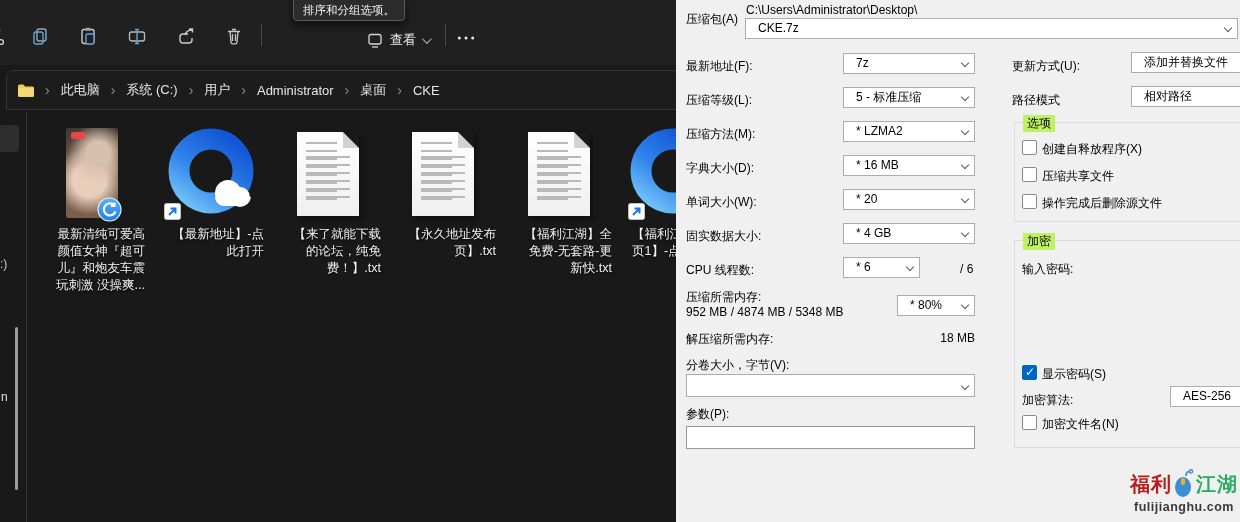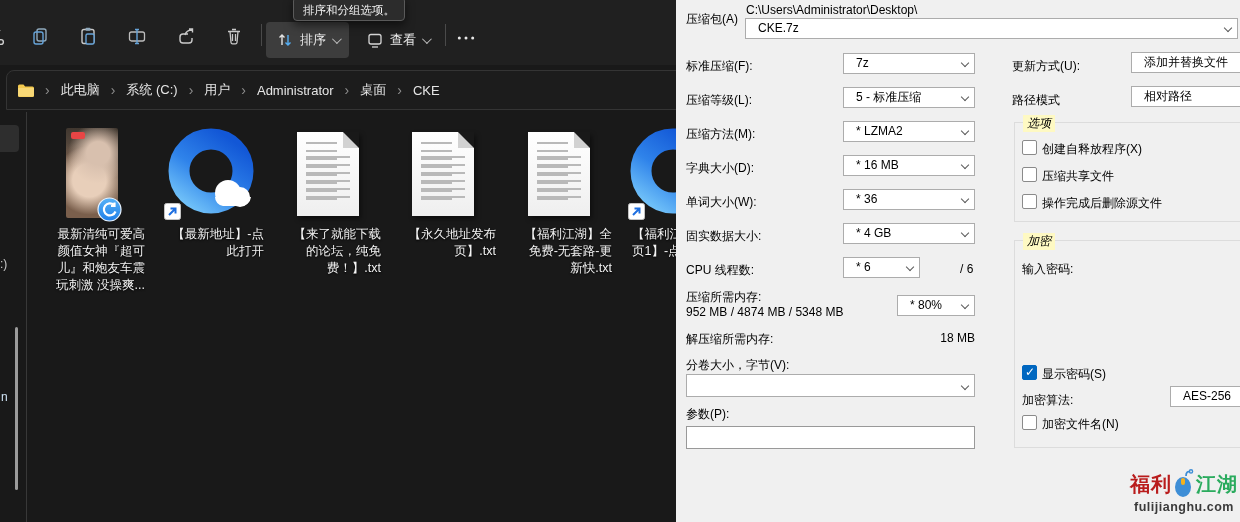--- a/index.html
+++ b/index.html
@@ -46,21 +46,21 @@
   .qqicon { position:absolute; width:93px; height:93px; }
   .shortcut { position:absolute; width:17px; height:17px; }
 
   
   #dialog { position:absolute; left:676px; top:0; width:564px; height:522px; background:#f0f0f0; overflow:hidden; color:#000; font-size:12px; }
   .lbl { position:absolute; white-space:nowrap; color:#000; }
   .combo { position:absolute; height:21px; background:#fff; border:1px solid #acacac; line-height:19px; padding:0 18px 0 12px; white-space:nowrap; overflow:hidden; }
   .combo .cchev { position:absolute; right:6px; top:6px; width:6px; height:6px; border-right:1.2px solid #5a5a5a; border-bottom:1.2px solid #5a5a5a; transform:rotate(45deg); }
   .tinput { position:absolute; background:#fff; border:1px solid #999; }
   .group { position:absolute; border:1px solid #dcdcdc; }
-  .gtitle { position:absolute; top:-8px; left:8px; background:#fef9c3; padding:0 4px;font-style:italic; }
+  .gtitle { position:absolute; top:-8px; left:8px; background:#bef264; padding:0 4px; }
   .cb { position:absolute; width:15px; height:15px; background:#fff; border:1px solid #8a8a8a; border-radius:2px; }
   .cb.checked { background:#0067c0; border-color:#0067c0; }
   .cb.checked::after { content:"✓"; position:absolute; left:2px; top:-1px; color:#fff; font-size:12px; font-weight:bold; }
   .cblbl { position:absolute; white-space:nowrap; }
   #pwdfield { position:absolute; left:346px; top:278px; width:217px; height:27px; background:#fff;
      border:1px solid #e3e3e3; border-bottom:2px solid #0065b8; line-height:25px; padding-left:5px; font-size:13px; white-space:nowrap; }
   #logo { position:absolute; left:448px; top:468px; width:120px; text-align:center; }
   #logo-row { display:flex; align-items:flex-end; justify-content:center; gap:1px; font-weight:bold; font-size:20px; letter-spacing:1px; }
   #logo-domain { font-weight:bold; font-size:12.5px; color:#3a3a3a; margin-top:2px; letter-spacing:.5px; }
 </style>
@@ -93,28 +93,20 @@
       <svg class="tbicon" style="left:176px" viewBox="0 0 20 20">
           <path d="M12 8 H7 a3 3 0 0 0 -3 3 v3 a3 3 0 0 0 3 3 h6 a3 3 0 0 0 3 -3 v-2" stroke="#c9c9c9" fill="none" stroke-width="1.4"></path>
           <path d="M9 9 C10 5.5 13 4 16 4 M13 3 h3.5 v3.5" stroke="#c9c9c9" fill="none" stroke-width="1.4"></path>
         </svg>
       <svg class="tbicon" style="left:224px" viewBox="0 0 20 20">
           <path d="M4 5.5 h12 M8 3.5 h4 M6 5.5 l1 11 a1.5 1.5 0 0 0 1.5 1.3 h3 a1.5 1.5 0 0 0 1.5 -1.3 l1 -11 M8.5 8 v7 M11.5 8 v7" stroke="#c9c9c9" fill="none" stroke-width="1.3"></path>
         </svg>
 
       <div class="tbsep" style="left:261px"></div>
 
-      <div class="tbbtn hl" style="left:266px">
-        <svg width="18" height="18" viewBox="0 0 18 18">
-            <path d="M6 14 V4 M3.5 6.5 L6 4 L8.5 6.5" stroke="#e4e4e4" stroke-width="1.4" fill="none"></path>
-            <path d="M12 4 V14 M9.5 11.5 L12 14 L14.5 11.5" stroke="#55aef3" stroke-width="1.4" fill="none"></path>
-          </svg>
-        <span>排序</span>
-        <span class="chevdn"></span>
-      </div>
 
       <div class="tbbtn" style="left:356px">
         <svg width="18" height="18" viewBox="0 0 18 18">
             <rect x="3" y="3.5" width="12" height="9.5" rx="2" stroke="#d6d6d6" fill="none" stroke-width="1.3"></rect>
             <path d="M6 16 h6" stroke="#d6d6d6" stroke-width="1.3"></path>
           </svg>
         <span>查看</span>
         <span class="chevdn"></span>
       </div>
 
@@ -254,34 +246,34 @@
       </div>
     </div>
   </div>
 
   <div id="dialog">
 
     <span class="lbl" style="left:10px;top:11px">压缩包(A)</span>
     <span class="lbl" style="left:70px;top:3px">C:\Users\Administrator\Desktop\</span>
     <div class="combo" style="left:69px;top:18px;width:493px"><span>CKE.7z</span><span class="cchev"></span></div>
 
-    <span class="lbl" style="left:10px;top:58px">标准压缩(F):</span>
+    <span class="lbl" style="left:10px;top:58px">最新地址(F):</span>
     <div class="combo" style="left:167px;top:53px;width:132px"><span>7z</span><span class="cchev"></span></div>
 
     <span class="lbl" style="left:10px;top:92px">压缩等级(L):</span>
     <div class="combo" style="left:167px;top:87px;width:132px"><span>5 - 标准压缩</span><span class="cchev"></span></div>
 
     <span class="lbl" style="left:10px;top:126px">压缩方法(M):</span>
     <div class="combo" style="left:167px;top:121px;width:132px"><span>* LZMA2</span><span class="cchev"></span></div>
 
     <span class="lbl" style="left:10px;top:160px">字典大小(D):</span>
     <div class="combo" style="left:167px;top:155px;width:132px"><span>* 16 MB</span><span class="cchev"></span></div>
 
     <span class="lbl" style="left:10px;top:194px">单词大小(W):</span>
-    <div class="combo" style="left:167px;top:189px;width:132px"><span>* 36</span><span class="cchev"></span></div>
+    <div class="combo" style="left:167px;top:189px;width:132px"><span>* 20</span><span class="cchev"></span></div>
 
     <span class="lbl" style="left:10px;top:228px">固实数据大小:</span>
     <div class="combo" style="left:167px;top:223px;width:132px"><span>* 4 GB</span><span class="cchev"></span></div>
 
     <span class="lbl" style="left:10px;top:262px">CPU 线程数:</span>
     <div class="combo" style="left:167px;top:257px;width:77px"><span>* 6</span><span class="cchev"></span></div>
     <span class="lbl" style="left:284px;top:262px">/ 6</span>
 
     <span class="lbl" style="left:10px;top:289px">压缩所需内存:</span>
     <span class="lbl" style="left:10px;top:305px">952 MB / 4874 MB / 5348 MB</span>

